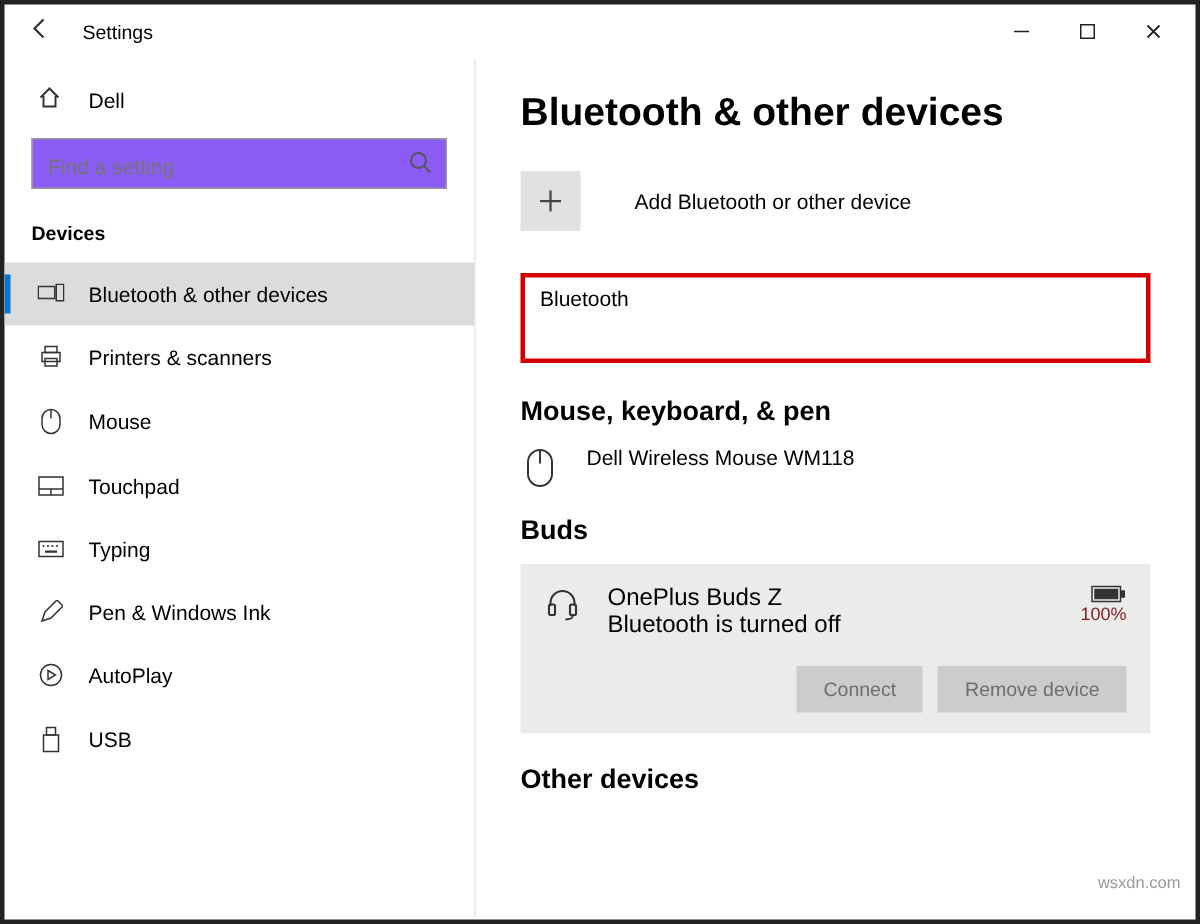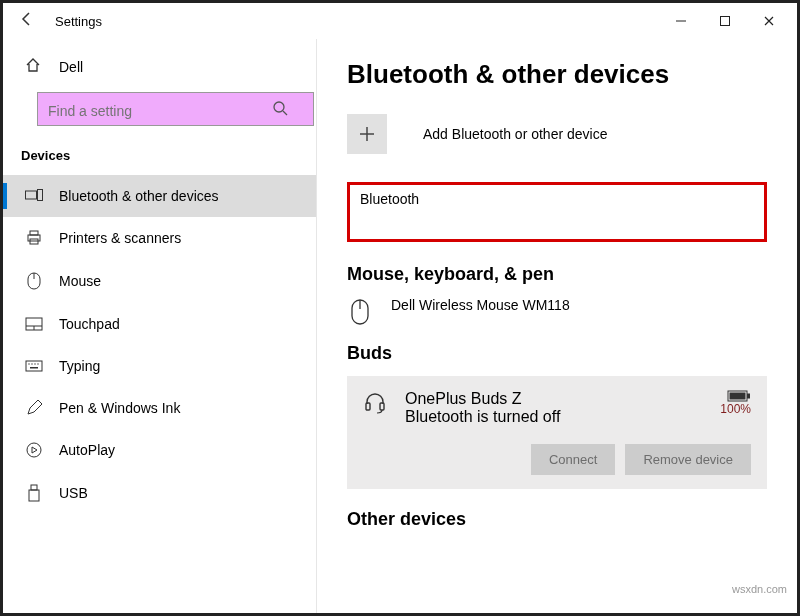--- a/index.html
+++ b/index.html
@@ -7,21 +7,21 @@
   .titlebar { height: 36px; display: flex; align-items: center; padding: 0 8px; }
   .titlebar .back { width: 32px; text-align: center; font-size: 16px; cursor: pointer; }
   .titlebar .title { font-size: 13px; margin-left: 12px; }
   .winctrls { position: absolute; right: 6px; top: 4px; display: flex; gap: 0; }
   .winctrls div { width: 44px; height: 28px; display: flex; align-items: center; justify-content: center; font-size: 13px; cursor: pointer; }
   .layout { display: flex; height: calc(100% - 36px); }
   .sidebar { width: 314px; border-right: 1px solid #e6e6e6; padding-top: 10px; }
   .home { display: flex; align-items: center; gap: 16px; padding: 8px 22px 12px; font-size: 14px; cursor: pointer; }
   .home .icon { width: 18px; }
   .search { margin: 4px 18px 16px; position: relative; }
-  .search input { width: 100%; height: 34px; border: 1px solid #999; padding: 3px 34px 0 10px; font-size: 14px; background: #f0abfc; margin-left: 16px; }
+  .search input { width: 100%; height: 34px; border: 1px solid #999; padding: 3px 34px 0 10px; font-size: 14px; background: #8b5cf6; }
   .search .sicon { position: absolute; right: 10px; top: 8px; color: #555; }
   .cat { font-weight: 600; font-size: 13px; padding: 6px 18px 12px; }
   .navitem { display: flex; align-items: center; gap: 16px; padding: 13px 22px; font-size: 14px; cursor: pointer; position: relative; }
   .navitem.active { background: #dcdcdc; }
   .navitem.active::before { content:""; position:absolute; left:0; top:8px; bottom:8px; width:4px; background:#0078d4; }
   .navitem .nicon { width: 18px; display:flex; justify-content:center; }
   .content { flex: 1; padding: 20px 30px 0 30px; overflow: hidden; }
   h1 { font-size: 26px; font-weight: 600; margin-bottom: 24px; }
   .addrow { display: flex; align-items: center; gap: 36px; margin-bottom: 28px; cursor:pointer; }
   .plus { width: 40px; height: 40px; background: #e1e1e1; display:flex; align-items:center; justify-content:center; font-size: 20px; color:#333; }

